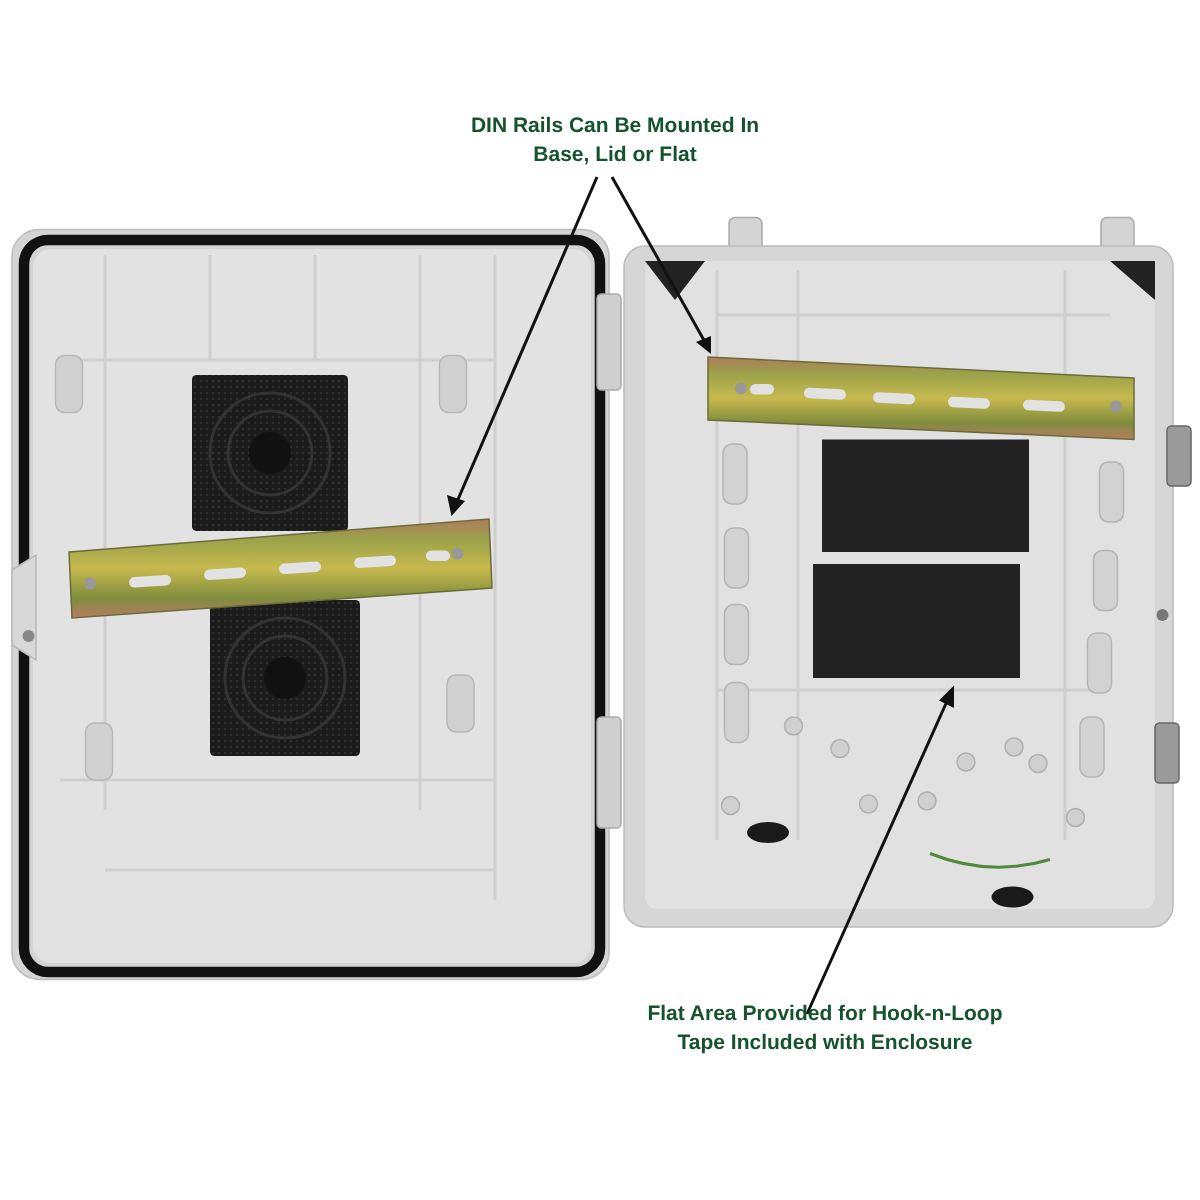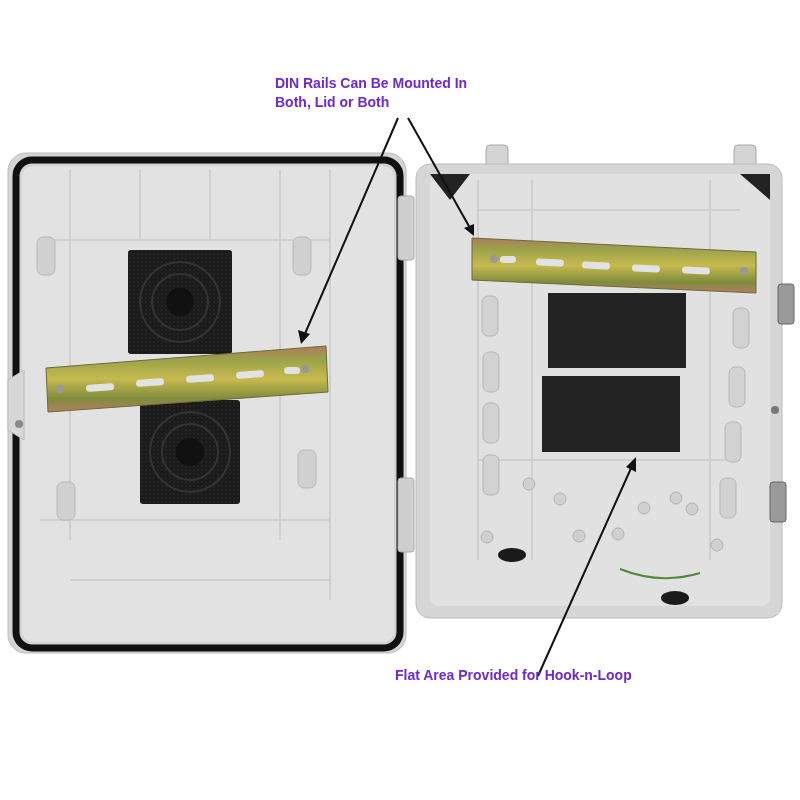--- a/index.html
+++ b/index.html
@@ -1,17 +1,17 @@
 <!DOCTYPE html>
 <html><head>
 <meta charset="utf-8">
 <style>
   html,body{margin:0;padding:0;background:#fff;}
   body{width:800px;height:800px;position:relative;overflow:hidden;font-family:"Liberation Sans",sans-serif;}
-  .caption{position:absolute;text-align:left;font-weight:bold;font-size:14px;line-height:19px;color:#6d28d9;}
+  .caption{position:absolute;text-align:center;font-weight:bold;font-size:14px;line-height:19px;color:#14532d;}
   #cap-top{left:275px;top:74px;width:270px;}
   #cap-bottom{left:395px;top:666px;width:310px;}
   svg{position:absolute;left:0;top:0;}
 </style>
 </head>
 <body>
 
 <svg width="800" height="800" viewBox="0 0 800 800">
   <defs>
     <linearGradient id="rail" x1="0" y1="0" x2="0" y2="1">
@@ -148,18 +148,19 @@
     <polygon points="301,344 298,330 310,334" stroke="none"></polygon>
     <line x1="408" y1="118" x2="470" y2="228"></line>
     <polygon points="474,236 464,228 474,224" stroke="none"></polygon>
     <line x1="538" y1="676" x2="632" y2="466"></line>
     <polygon points="636,457 636,472 626,467" stroke="none"></polygon>
   </g>
 </svg>
 
 <div class="caption" id="cap-top">
   <div>DIN Rails Can Be Mounted In</div>
-  <div>Both, Lid or Both</div>
+  <div>Base, Lid or Flat</div>
 </div>
 
 <div class="caption" id="cap-bottom">
   <div>Flat Area Provided for Hook-n-Loop</div>
+  <div>Tape Included with Enclosure</div>
 </div>
 
 </body></html>

